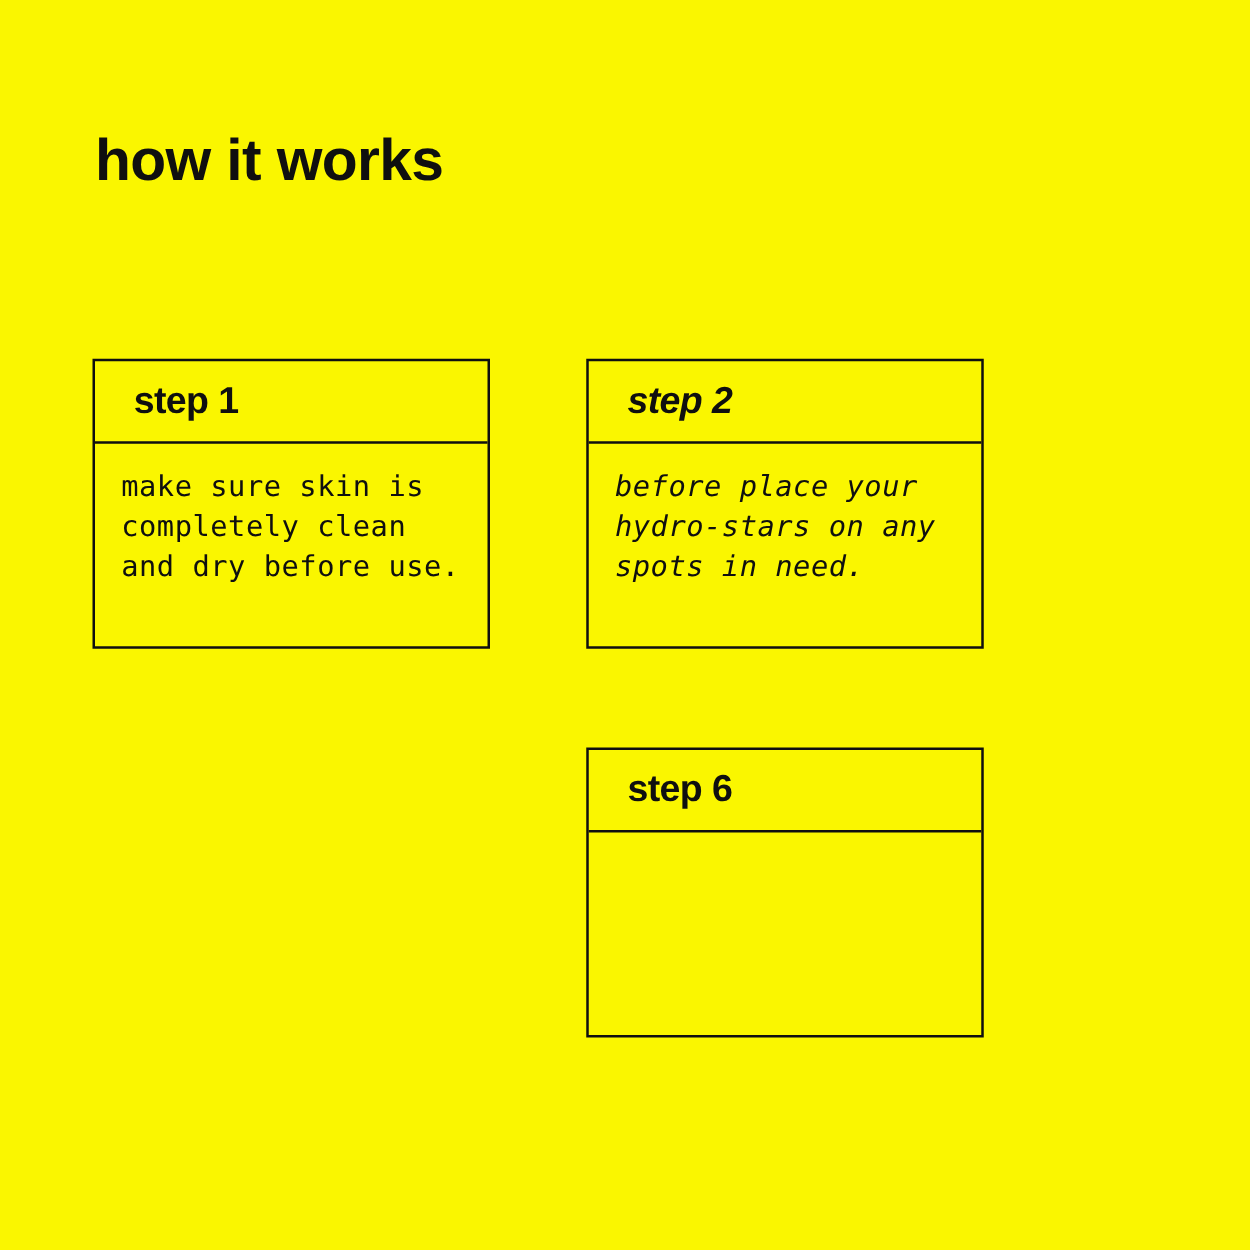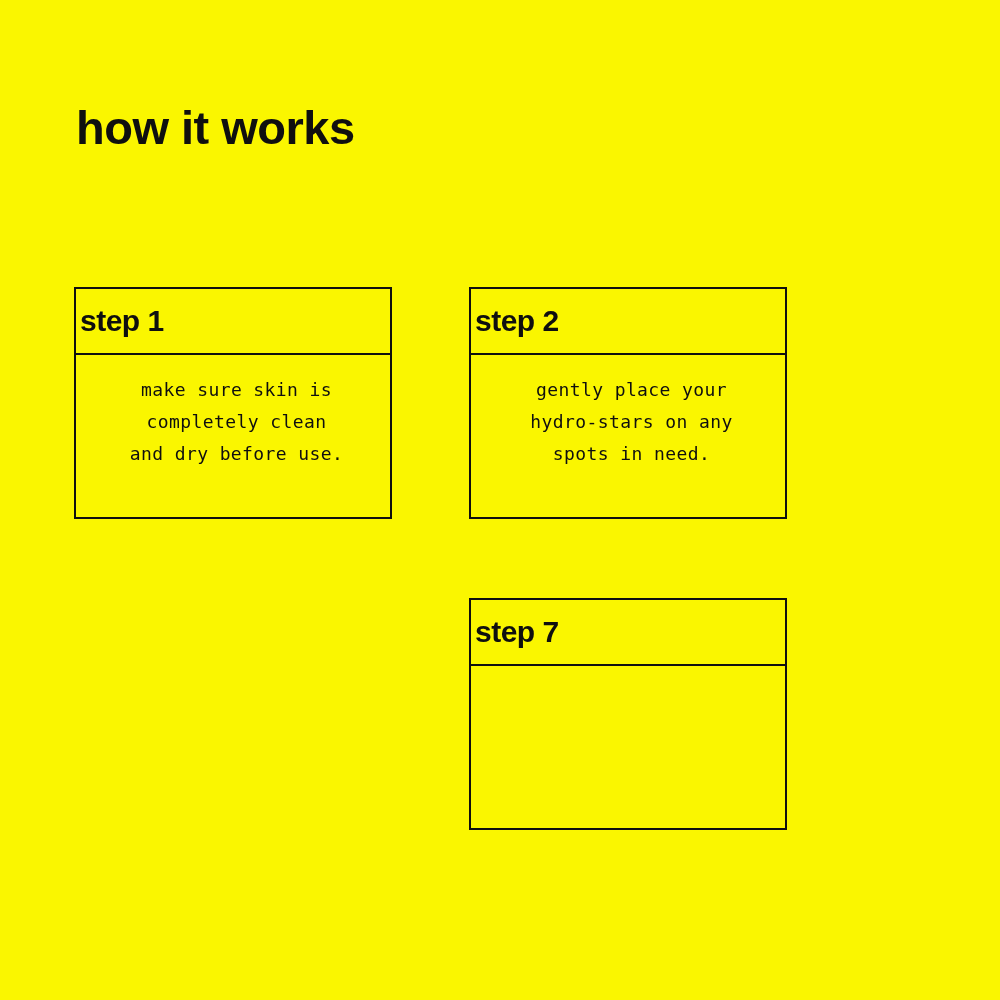--- a/index.html
+++ b/index.html
@@ -28,62 +28,61 @@
     letter-spacing: -0.5px;
     font-family: "Liberation Sans", "DejaVu Sans", sans-serif;
   }
   .step-box {
     position: absolute;
     width: 318px; height: 232px;
     border: 2px solid var(--border);
     background: var(--background);
   }
   .box-1 { left: 74px;  top: 287px; }
-  .box-2 { left: 469px; top: 287px; }
+  .box-2 { left: 469px; top: 287px; font-style: italic; }
   .box-3 { left: 74px;  top: 598px; }
   .box-4 { left: 469px; top: 598px; }
   .step-header {
     height: 66px;
     line-height: 64px;
     border-bottom: 2px solid var(--border);
-    padding-left: 4px;
+    padding-left: 31px;
     font-size: 30px;
     font-weight: 700;
     letter-spacing: -0.5px;
     font-family: "Liberation Sans", "DejaVu Sans", sans-serif;
   }
   .step-body {
     padding: 19px 14px 0 21px;
     font-family: "DejaVu Sans Mono", "Liberation Mono", monospace;
-    font-size: 18px;
+    font-size: 23px;
     line-height: 32px;
     letter-spacing: 0.4px;
     white-space: pre-line;
-    text-align: center;
   }
 </style>
 </head>
 <body>
 
 <div class="canvas">
 
   <h1 class="title">how it works</h1>
 
   <div class="step-box box-1">
     <div class="step-header">step 1</div>
     <div class="step-body">make sure skin is
 completely clean
 and dry before use.</div>
   </div>
 
   <div class="step-box box-2">
     <div class="step-header">step 2</div>
-    <div class="step-body">gently place your
+    <div class="step-body">before place your
 hydro-stars on any
 spots in need.</div>
   </div>
 
 
   <div class="step-box box-4">
-    <div class="step-header">step 7</div>
+    <div class="step-header">step 6</div>
   </div>
 
 </div>
 
 </body></html>

